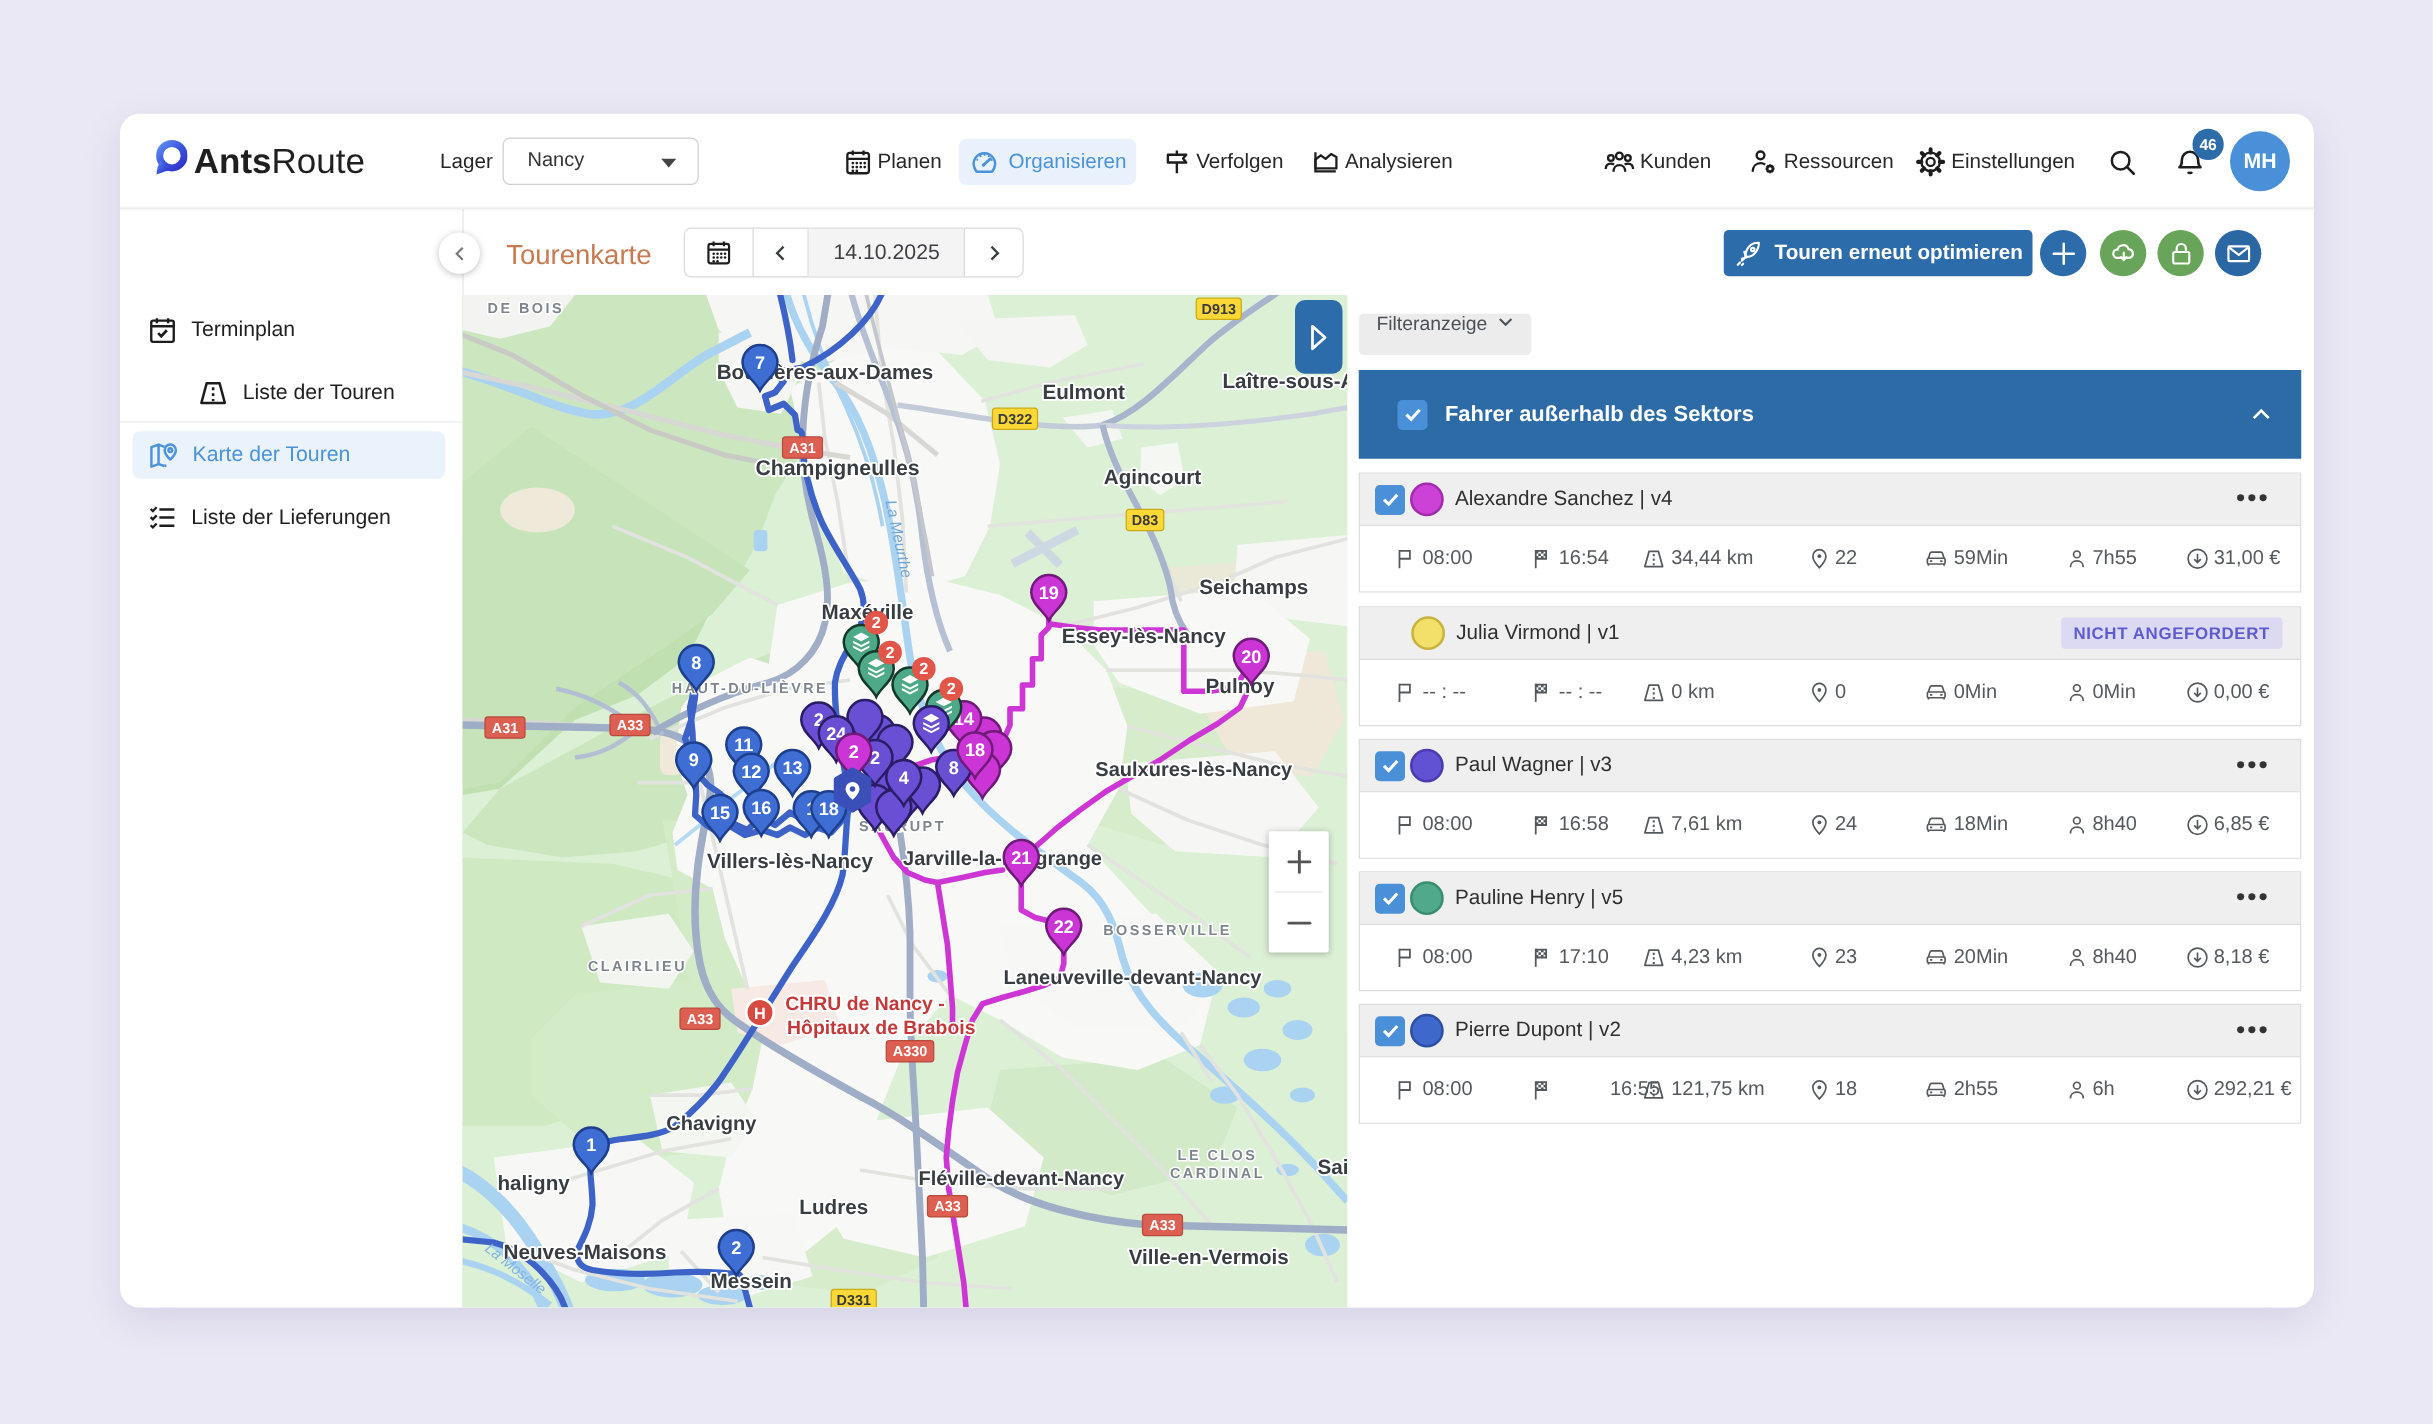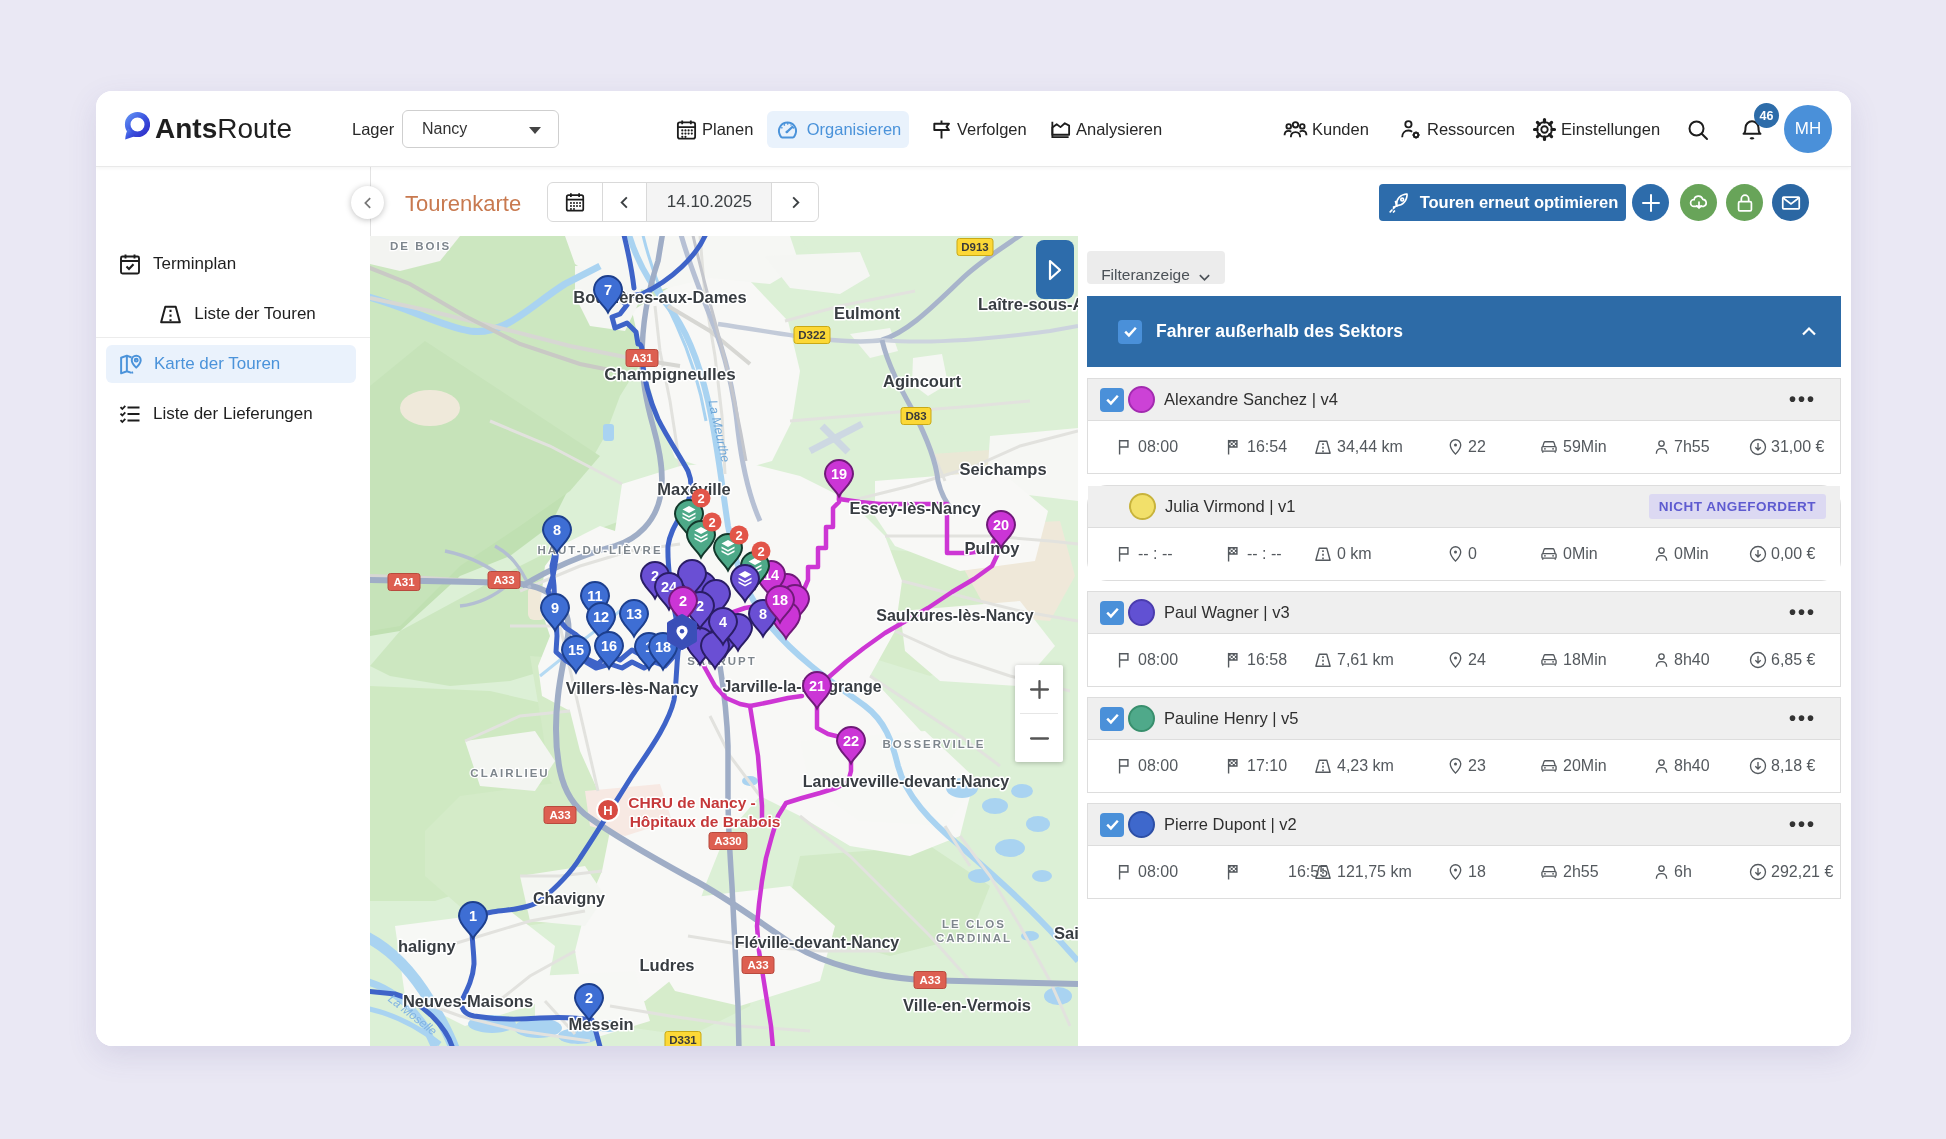--- a/index.html
+++ b/index.html
@@ -7,21 +7,21 @@
 .card { position:absolute; left:96px; top:91px; width:1755px; height:955px; background:#fff; border-radius:16px; box-shadow:0 10px 30px rgba(80,70,140,0.13); overflow:hidden; }
 .abs { position:absolute; }
 
 
 .header { position:absolute; left:0; top:0; width:1755px; height:76px; background:#fff; border-bottom:1px solid #e9e9e9; box-shadow:0 1px 4px rgba(0,0,0,0.05); z-index:5; }
 .navitem { position:absolute; top:0; height:76px; display:flex; align-items:center; gap:4px; color:#272727; font-size:16.5px; }
 .orgpill { position:absolute; left:671px; top:20px; width:142px; height:37px; background:#e9f2fc; border-radius:6px; display:flex; align-items:center; justify-content:center; gap:7px; color:#4b93da; font-size:16.5px; }
 .selbox { position:absolute; left:306px; top:19px; width:157px; height:38px; border:1px solid #cfcfcf; border-radius:6px; display:flex; align-items:center; color:#333; font-size:16px; padding-left:19px; }
 .selbox .tri { position:absolute; right:17px; top:16px; width:0; height:0; border-left:6px solid transparent; border-right:6px solid transparent; border-top:7px solid #444; }
 .badge46 { position:absolute; left:1658px; top:12px; width:25px; height:25px; border-radius:50%; background:#2d6ca9; color:#fff; font-size:12.5px; font-weight:bold; display:flex; align-items:center; justify-content:center; z-index:3; }
-.avatar { position:absolute; left:1688px; top:14px; width:48px; height:48px; border-radius:50%; background:#4a90d9; color:#fff; font-size:17px; font-weight:normal; display:flex; align-items:center; justify-content:center; }
+.avatar { position:absolute; left:1688px; top:14px; width:48px; height:48px; border-radius:50%; background:#4a90d9; color:#fff; font-size:17px; font-weight:bold; display:flex; align-items:center; justify-content:center; }
 
 
 .sidebar { position:absolute; left:0; top:76px; width:274px; height:879px; background:#fff; }
 .sideitem { position:absolute; left:10px; width:250px; height:38px; display:flex; align-items:center; gap:11px; color:#1f1f1f; font-size:17px; padding-left:12px; }
 .sideitem.active { background:#eaf2fc; border-radius:6px; color:#4b93da; }
 .sidediv { position:absolute; left:0px; top:246px; width:274px; height:1px; background:#ececec; }
 .vline { position:absolute; left:274px; top:76px; width:1px; height:879px; background:#e3e3e3; }
 
 
 .toolbar { position:absolute; left:275px; top:76px; width:1480px; height:69px; background:#fff; }
@@ -35,21 +35,21 @@
 
 .mapwrap { position:absolute; left:274px; top:145px; width:708px; height:810px; overflow:hidden; background:#dcf0d6; }
 .mapwrap svg.basemap { position:absolute; left:0; top:0; }
 .expandbtn { position:absolute; left:666px; top:4px; width:38px; height:59px; background:#2d6cab; border-radius:8px; display:flex; align-items:center; justify-content:center; }
 .zoomctl { position:absolute; left:645px; top:429px; width:48px; height:97px; background:#fff; border-radius:2px; box-shadow:0 1px 5px rgba(0,0,0,0.25); display:flex; flex-direction:column; align-items:center; }
 .zseg { height:48px; display:flex; align-items:center; justify-content:center; }
 .zdiv { width:38px; height:1px; background:#e6e6e6; }
 
 
 .panel { position:absolute; left:982px; top:145px; width:773px; height:810px; background:#fff; }
-.filterbtn { position:absolute; left:9px; top:15px; width:138px; height:33px; background:#ececec; border-radius:4px; color:#4b5157; font-size:15.5px; display:flex; align-items:flex-end; justify-content:center; gap:8px; }
+.filterbtn { position:absolute; left:9px; top:15px; width:138px; height:33px; background:#ececec; border-radius:4px; color:#4b5157; font-size:15.5px; display:flex; align-items:flex-start; justify-content:center; gap:8px; }
 .bluebar { position:absolute; left:9px; top:60px; width:754px; height:71px; background:#2d6ba7; color:#fff; display:flex; align-items:center; }
 .dcard { position:absolute; left:9px; width:754px; height:96px; border:1px solid #ddd; background:#fff; }
 .dhead { position:absolute; left:0; top:0; right:0; height:42px; background:#efefef; border-bottom:1px solid #ddd; display:flex; align-items:center; }
 .dstats { position:absolute; left:0; top:42px; right:0; bottom:0; background:#fff; }
 .chk { width:24px; height:24px; background:#4a90d9; border-radius:4px; display:flex; align-items:center; justify-content:center; }
 .dcircle { width:27px; height:27px; border-radius:50%; }
 .dots { position:absolute; right:24px; top:9px; color:#333; font-size:20px; font-weight:bold; letter-spacing:2px; }
 .statitem { position:absolute; top:50%; transform:translateY(-50%); display:flex; align-items:center; gap:3px; color:#54595e; font-size:16px; white-space:nowrap; }
 .nicht { position:absolute; right:14px; top:8px; background:#dcd9f2; color:#5e5bd0; font-size:13.5px; font-weight:bold; padding:5px 10px; border-radius:3px; letter-spacing:0.5px; }
 </style>
@@ -619,21 +619,21 @@
           </div>
     <div class="statitem" style="left:660px;">
             <svg width="20" height="20" viewBox="0 0 24 24" fill="none" stroke="#54595e" stroke-width="1.6">
               <circle cx="12" cy="12" r="9"></circle>
               <path d="M12 7.2v8.3M8.8 12.4l3.2 3.2 3.2-3.2"></path>
             </svg>
             <span>31,00 €</span>
           </div>
   </div>
 </div>
-    <div class="dcard" style="top:249px;border-radius:20px;">
+    <div class="dcard" style="top:249px;">
   <div class="dhead">
     <div class="dcircle" style="margin-left:41px;background:#f2e06a;border:2px solid #c8b33c;"></div>
     <div style="margin-left:9px;font-size:16.5px;color:#2f2f2f;">Julia Virmond | v1</div>
     <div class="nicht">NICHT ANGEFORDERT</div>
   </div>
   <div class="dstats">
     <div class="statitem" style="left:27px;">
             <svg width="20" height="20" viewBox="0 0 24 24" fill="none" stroke="#54595e" stroke-width="1.7">
               <path d="M5.5 21 V3.5"></path>
               <path d="M5.5 4.5 h10 v7.5 h-10"></path>

